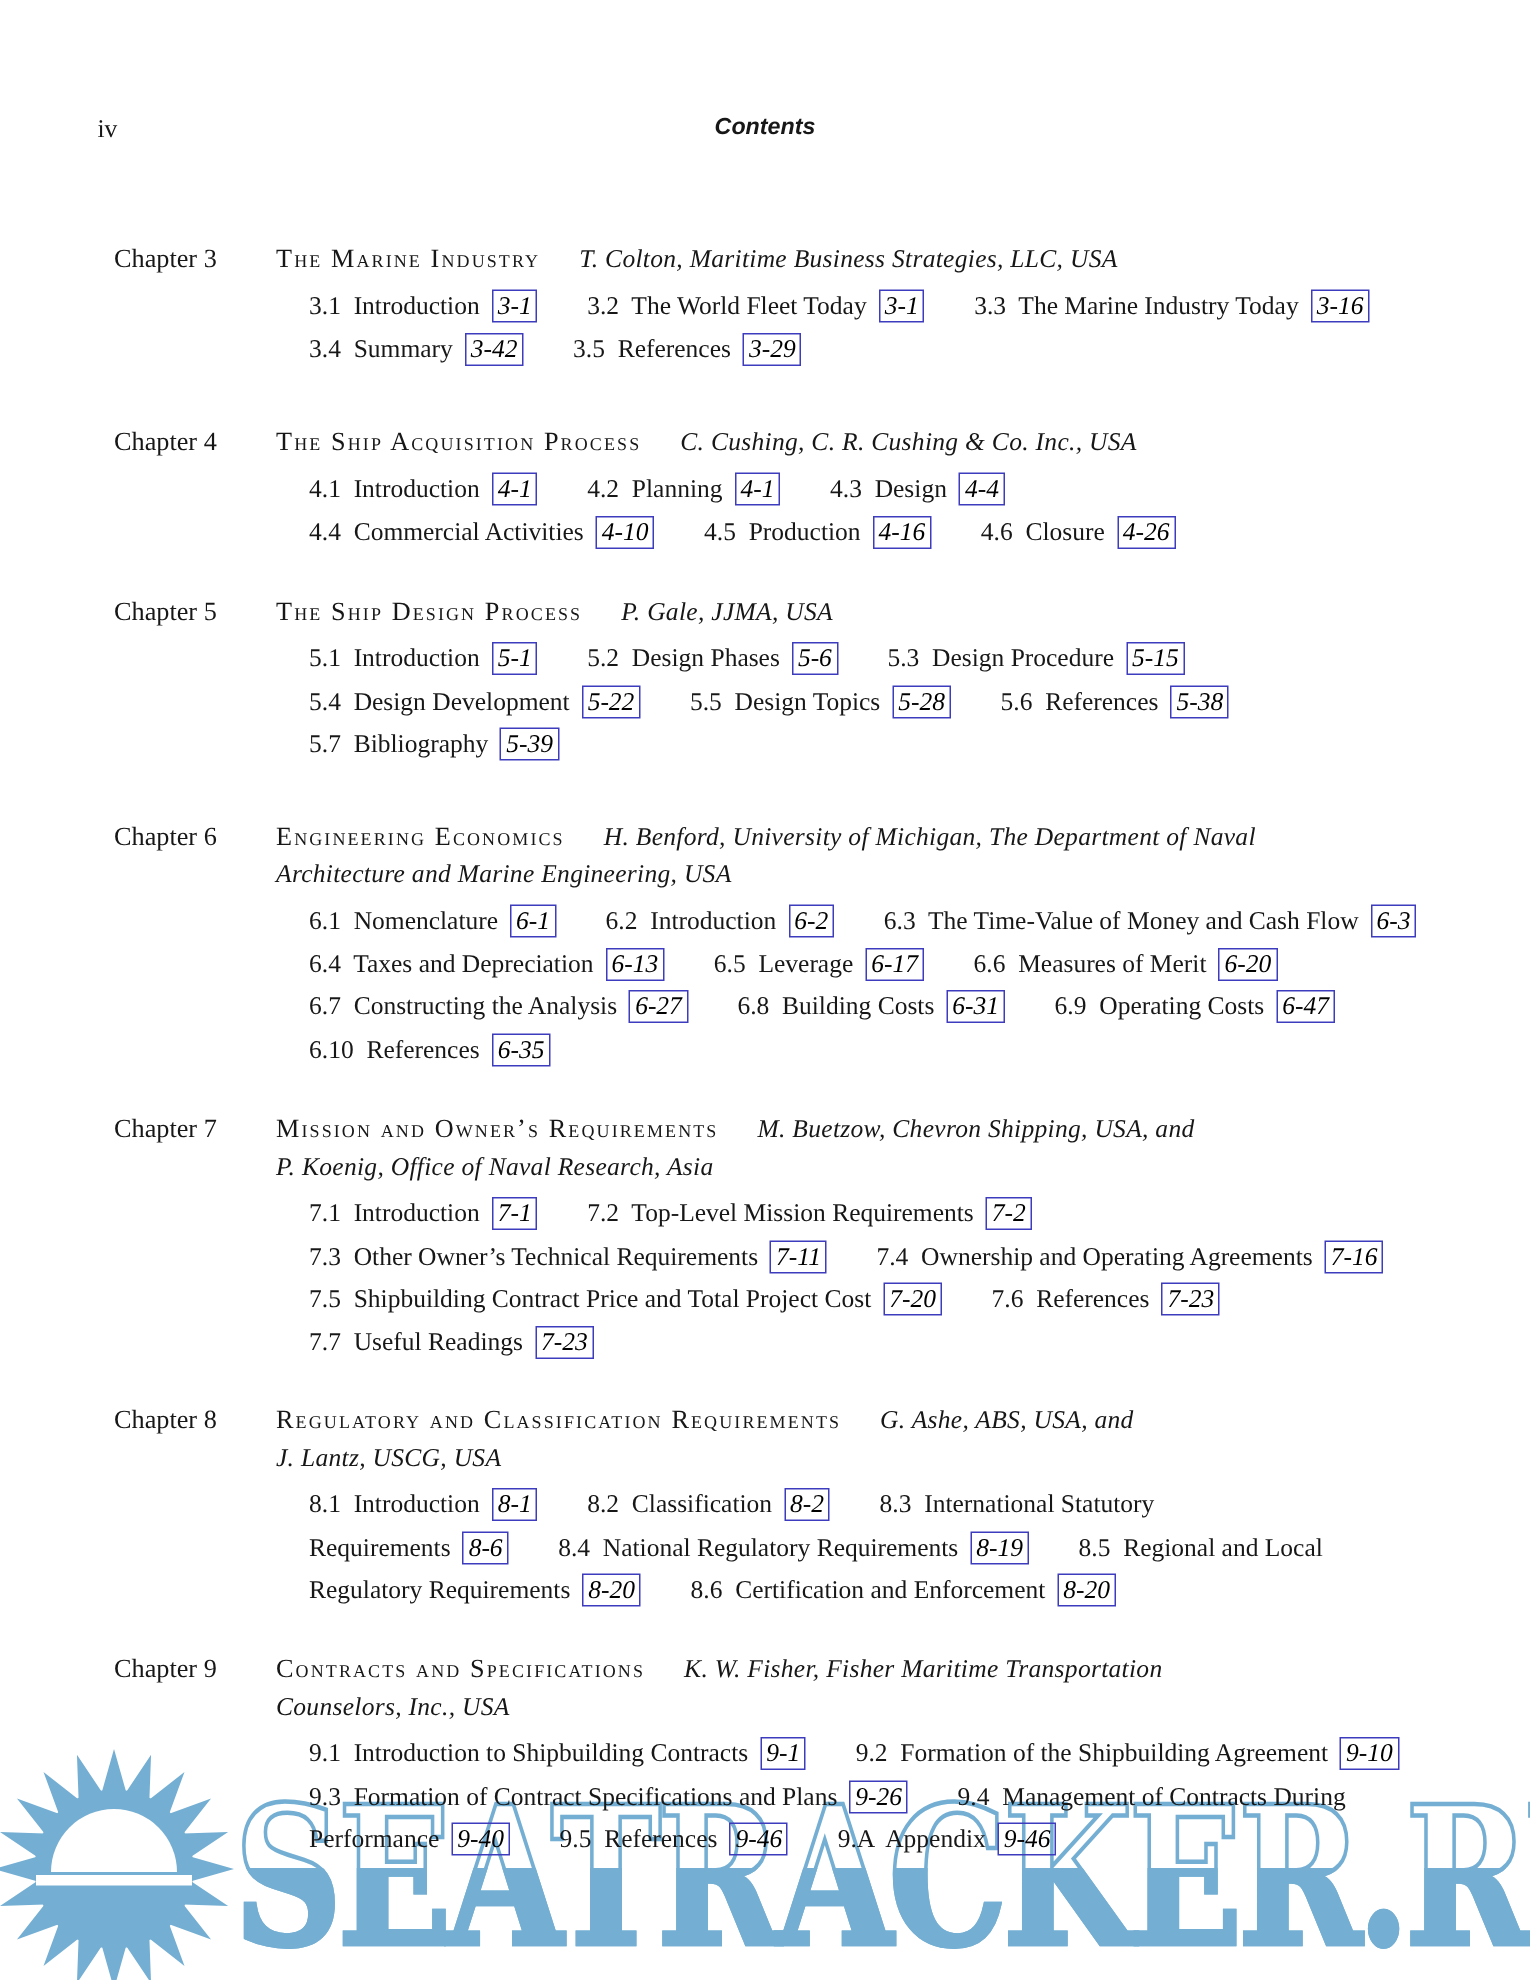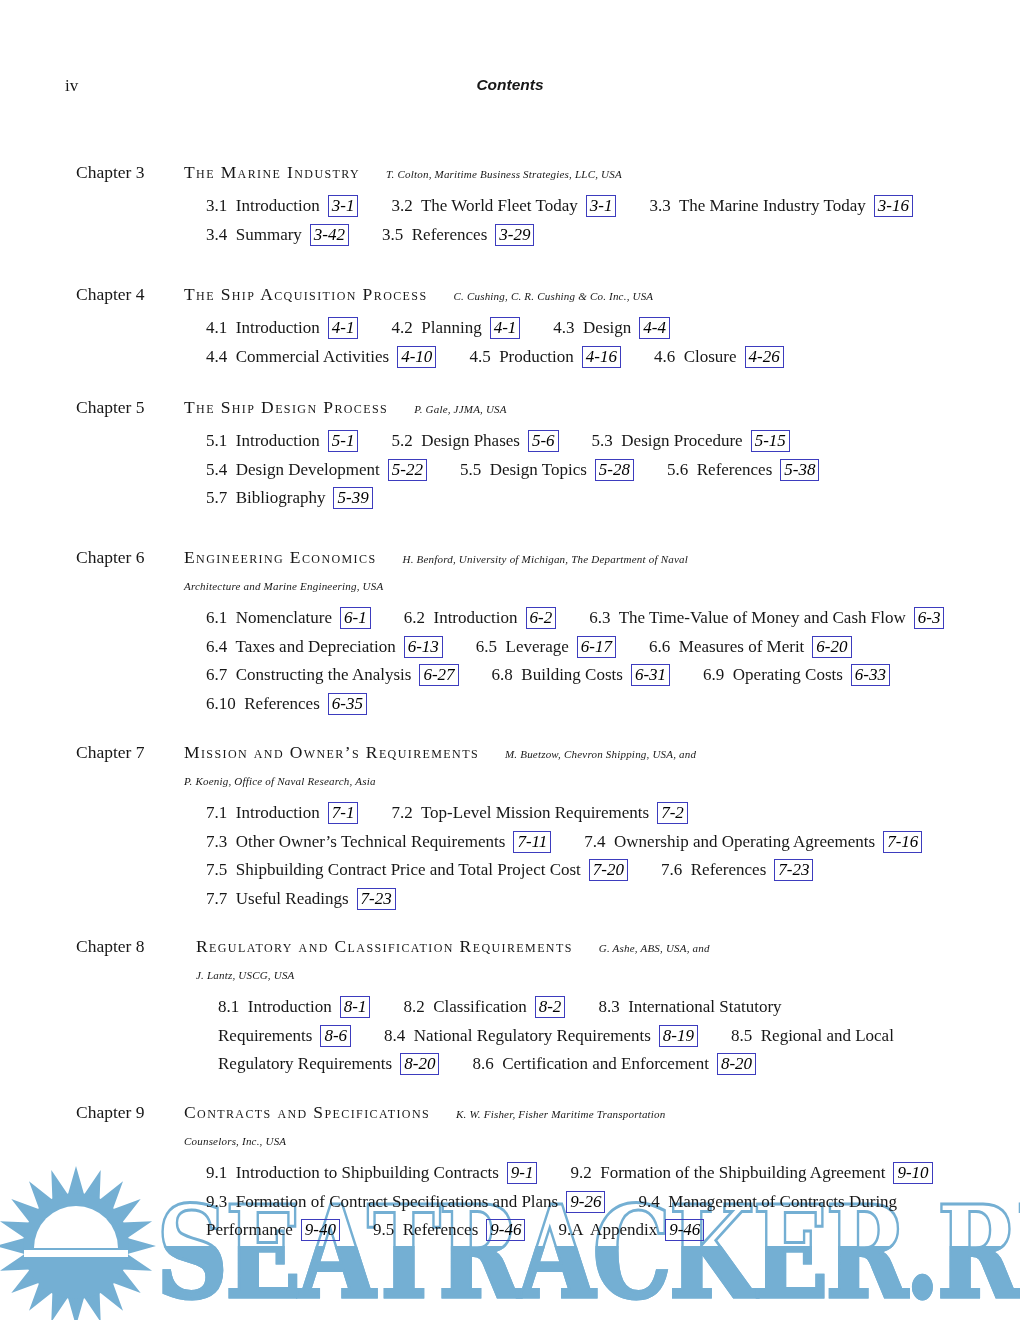--- a/index.html
+++ b/index.html
@@ -45,33 +45,33 @@
   .chapter {
     position: absolute; left: 76px; width: 912px;
     display: grid; grid-template-columns: 108px 1fr;
     align-items: start;
   }
   .chapter:nth-of-type(1) { top: 160px; }
   .chapter:nth-of-type(2) { top: 282px; font-family: Liberation Serif, serif; }
   .chapter:nth-of-type(3) { top: 395px; }
   .chapter:nth-of-type(4) { top: 545px; }
   .chapter:nth-of-type(5) { top: 740px; }
-  .chapter:nth-of-type(6) { top: 934px; gap: 12px; }
+  .chapter:nth-of-type(6) { top: 934px; }
   .chapter:nth-of-type(7) { top: 1100px; }
 
   .ch-label { font-size: 17.5px; line-height: 25px; }
   .ch-head  { font-size: 17.5px; line-height: 25px; }
   .ch-title {
     font-variant: small-caps;
     font-variant-caps: small-caps;
     letter-spacing: 1.4px;
   }
   .ch-authors {
     font-style: italic;
-    font-size: 11px;
+    font-size: 17px;
     margin-left: 26px;
     white-space: pre-line;
     letter-spacing: 0.2px;
   }
 
   .sec-list { margin-top: 5px; margin-left: 22px; }
   .sec-line { font-size: 17px; line-height: 28.5px; white-space: nowrap; }
   .entry { margin-right: 33px; }
   .entry:last-child { margin-right: 0; }
   .sec-text { white-space: pre; }
@@ -138,21 +138,21 @@
         </div>
       </section>
       <section class="chapter">
         <div class="ch-label">Chapter 6</div>
         <div class="ch-body">
           <div class="ch-head"><span class="ch-title">Engineering Economics</span><span class="ch-authors">H. Benford, University of Michigan, The Department of Naval
 Architecture and Marine Engineering, USA</span></div>
           <div class="sec-list">
             <div class="sec-line"><span class="entry"><span class="sec-text">6.1  Nomenclature</span><a class="page-link">6-1</a></span><span class="entry"><span class="sec-text">6.2  Introduction</span><a class="page-link">6-2</a></span><span class="entry"><span class="sec-text">6.3  The Time-Value of Money and Cash Flow</span><a class="page-link">6-3</a></span></div>
             <div class="sec-line"><span class="entry"><span class="sec-text">6.4  Taxes and Depreciation</span><a class="page-link">6-13</a></span><span class="entry"><span class="sec-text">6.5  Leverage</span><a class="page-link">6-17</a></span><span class="entry"><span class="sec-text">6.6  Measures of Merit</span><a class="page-link">6-20</a></span></div>
-            <div class="sec-line"><span class="entry"><span class="sec-text">6.7  Constructing the Analysis</span><a class="page-link">6-27</a></span><span class="entry"><span class="sec-text">6.8  Building Costs</span><a class="page-link">6-31</a></span><span class="entry"><span class="sec-text">6.9  Operating Costs</span><a class="page-link">6-33</a></span></div>
+            <div class="sec-line"><span class="entry"><span class="sec-text">6.7  Constructing the Analysis</span><a class="page-link">6-27</a></span><span class="entry"><span class="sec-text">6.8  Building Costs</span><a class="page-link">6-31</a></span><span class="entry"><span class="sec-text">6.9  Operating Costs</span><a class="page-link">6-47</a></span></div>
             <div class="sec-line"><span class="entry"><span class="sec-text">6.10  References</span><a class="page-link">6-35</a></span></div>
           </div>
         </div>
       </section>
       <section class="chapter">
         <div class="ch-label">Chapter 7</div>
         <div class="ch-body">
           <div class="ch-head"><span class="ch-title">Mission and Owner’s Requirements</span><span class="ch-authors">M. Buetzow, Chevron Shipping, USA, and
 P. Koenig, Office of Naval Research, Asia</span></div>
           <div class="sec-list">

